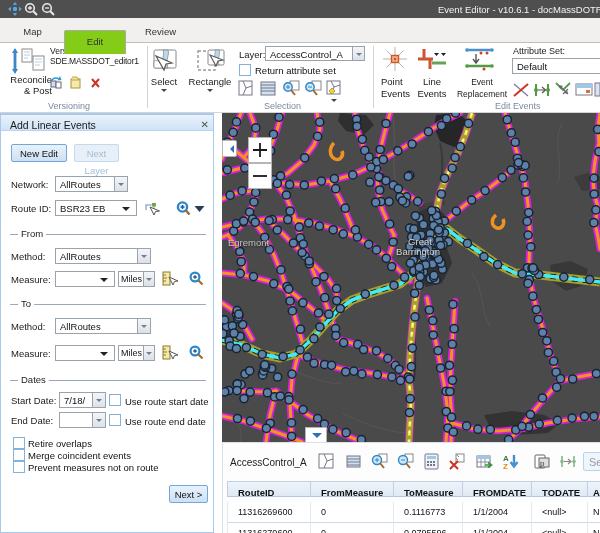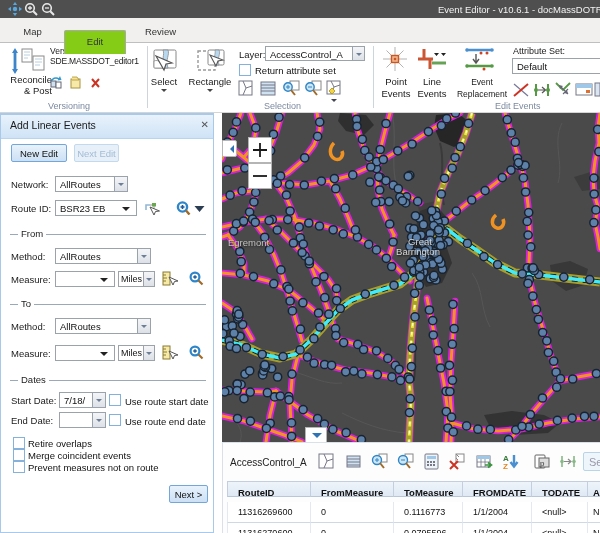--- a/index.html
+++ b/index.html
@@ -12,21 +12,21 @@
 .vsep{position:absolute;top:3px;height:62px;width:1px;background:#ccd4de}
 .grplabel{position:absolute;top:58px;font-size:9px;color:#7c8aa0;white-space:nowrap}
 .rlab{position:absolute;font-size:9.5px;color:#1a1a1a;white-space:nowrap}
 .combo{position:absolute;background:#fff;border:1px solid #9aa2ac}
 .combo .txt{position:absolute;left:4px;top:2px;font-size:9.5px;color:#111;white-space:nowrap}
 .ddbtn{position:absolute;right:0;top:0;bottom:0;background:linear-gradient(#f4f5f7,#dde1e7);border-left:1px solid #9aa2ac}
 .ddbtn:after{content:"";position:absolute;left:50%;top:50%;margin:-1px 0 0 -3px;border:3px solid transparent;border-top-color:#6c7f96}
 .chk{position:absolute;width:12px;height:12px;background:#fff;border:1px solid #85b2dd}
 .cblab{position:absolute;font-size:9.5px;color:#111;white-space:nowrap}
 #panel{position:absolute;left:0;top:113px;width:214px;height:420px;background:#fff;border:1px solid #a9c9ea;border-top:2px solid #a9c9ea}
-#phead{position:absolute;left:0;top:0;width:212px;height:24px;background:linear-gradient(#e8f2fc,#cfe3f6);border-bottom:1px solid #b9d4ee}
+#phead{position:absolute;left:0;top:0;width:212px;height:16px;background:linear-gradient(#e8f2fc,#cfe3f6);border-bottom:1px solid #b9d4ee}
 #phead .t{position:absolute;left:9px;top:4px;font-size:10.5px;color:#1a1a1a}
 #phead .x{position:absolute;right:4px;top:4px;font-size:10px;color:#555}
 .btn{position:absolute;font-size:9.5px;color:#111;text-align:center;background:linear-gradient(#e8f2fb,#cce0f5);border:1px solid #74a7d9;border-radius:2px}
 .btn.dis{background:#e7f0f9;border-color:#c3d9ee;color:#a3bcd4}
 .sepline{position:absolute;height:1px;background:#9aa8b8}
 .septext{position:absolute;font-size:9.5px;color:#222;background:#fff;padding:0 3px}
 #map{position:absolute;left:222px;top:113px;width:378px;height:329px;background:#4a4a4a;overflow:hidden}
 .mapbtn{position:absolute;background:#fff;border:1px solid #b5b5b5;text-align:center}
 #bottom{position:absolute;left:222px;top:442px;width:378px;height:91px;background:#fdfdfd;border-top:1px solid #d8e0ea;border-left:1px solid #d8e0ea}
 #btoolbar{position:absolute;left:0;top:0;width:378px;height:36px}
@@ -137,21 +137,21 @@
     </svg>
   <div class="grplabel" style="left:264px">Selection</div>
   <div class="vsep" style="left:373px"></div>
   <svg class="abs" style="left:383px;top:4px" width="24" height="24" viewBox="0 0 24 24">
 <g stroke="#b3b3b3" stroke-width="1">
         <path d="M12 0 V24 M0 12 H24 M3.5 3.5 L20.5 20.5 M20.5 3.5 L3.5 20.5"></path>
       </g>
 <rect x="8.5" y="8.5" width="7" height="7" fill="#f2b690" stroke="#cc5522" stroke-width="1.4"></rect>
       <rect x="10.8" y="10.8" width="2.4" height="2.4" fill="#cc5522"></rect>
     </svg>
-  <div class="rlab" style="left:381px;top:33px;width:30px;text-align:center;line-height:12px">Point<br>Events</div>
+  <div class="rlab" style="left:381px;top:33px;width:30px;line-height:12px">Point<br>Events</div>
   <svg class="abs" style="left:417px;top:4px" width="30" height="24" viewBox="0 0 30 24">
 <path d="M7 2 V12 M1 12 H16 M13 12 V22" stroke="#cc5533" stroke-width="3"></path>
 <path d="M15 16 H29" stroke="#66a355" stroke-width="3"></path>
 <path d="M17 6 l2.5 3 l2.5 -3 Z M24 6 l2.5 3 l2.5 -3 Z" fill="#222"></path>
     </svg>
   <div class="rlab" style="left:417px;top:33px;width:30px;text-align:center;line-height:12px">Line<br>Events</div>
   <svg class="abs" style="left:464px;top:4px" width="32" height="24" viewBox="0 0 32 24">
 <path d="M2 3 H28" stroke="#4a90d0" stroke-width="2.5"></path>
       <circle cx="3" cy="3" r="1.8" fill="#4a90d0"></circle>
       <circle cx="28" cy="3" r="1.8" fill="#4a90d0"></circle>
@@ -192,21 +192,21 @@
       </g>
     </svg>
   <div class="grplabel" style="left:495px">Edit Events</div>
 </div>
 <div id="panel">
   <div id="phead">
       <span class="t">Add Linear Events</span>
       <span class="x">✕</span>
     </div>
   <div class="btn" style="left:10px;top:29px;width:56px;height:18px;line-height:17px">New Edit</div>
-  <div class="btn dis" style="left:73px;top:29px;width:45px;height:18px;line-height:17px">Next Edit</div>
+  <div class="btn dis" style="left:73px;top:29px;width:45px;height:18px;line-height:17px">Next Layer</div>
   <div class="rlab" style="left:10px;top:64px">Network:</div>
   <div class="combo" style="left:54px;top:61px;width:73px;height:16px">
       <div class="txt">AllRoutes</div>
       <div class="ddbtn" style="width:13px"></div>
     </div>
   <div class="rlab" style="left:10px;top:88px">Route ID:</div>
   <div class="combo" style="left:54px;top:85px;width:82px;height:16px">
       <div class="txt">BSR23 EB</div>
     <div class="abs" style="right:6px;top:6px;border:4px solid transparent;border-top-color:#222"></div>
     </div>

